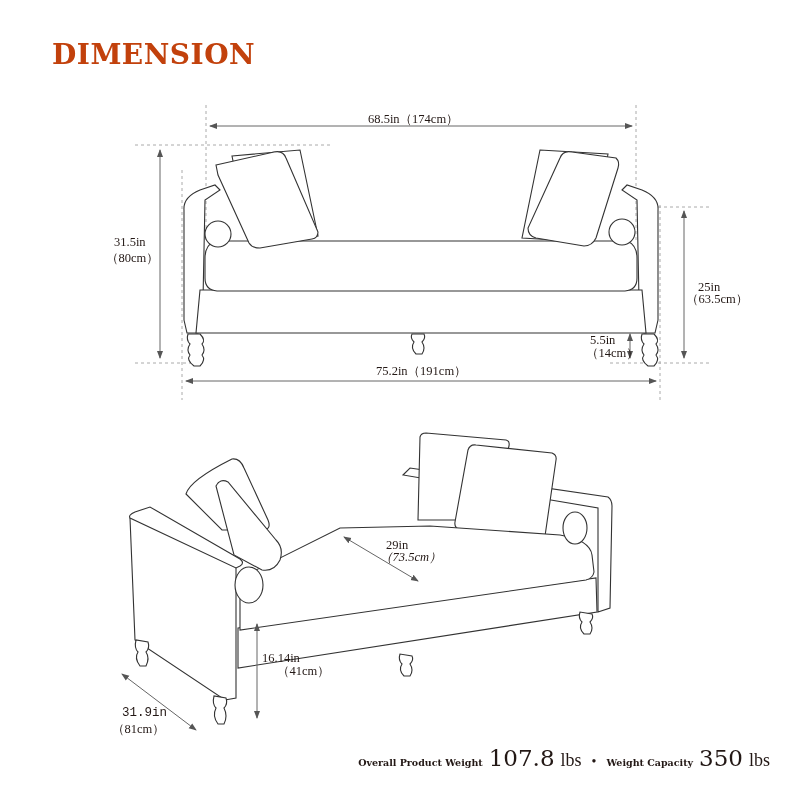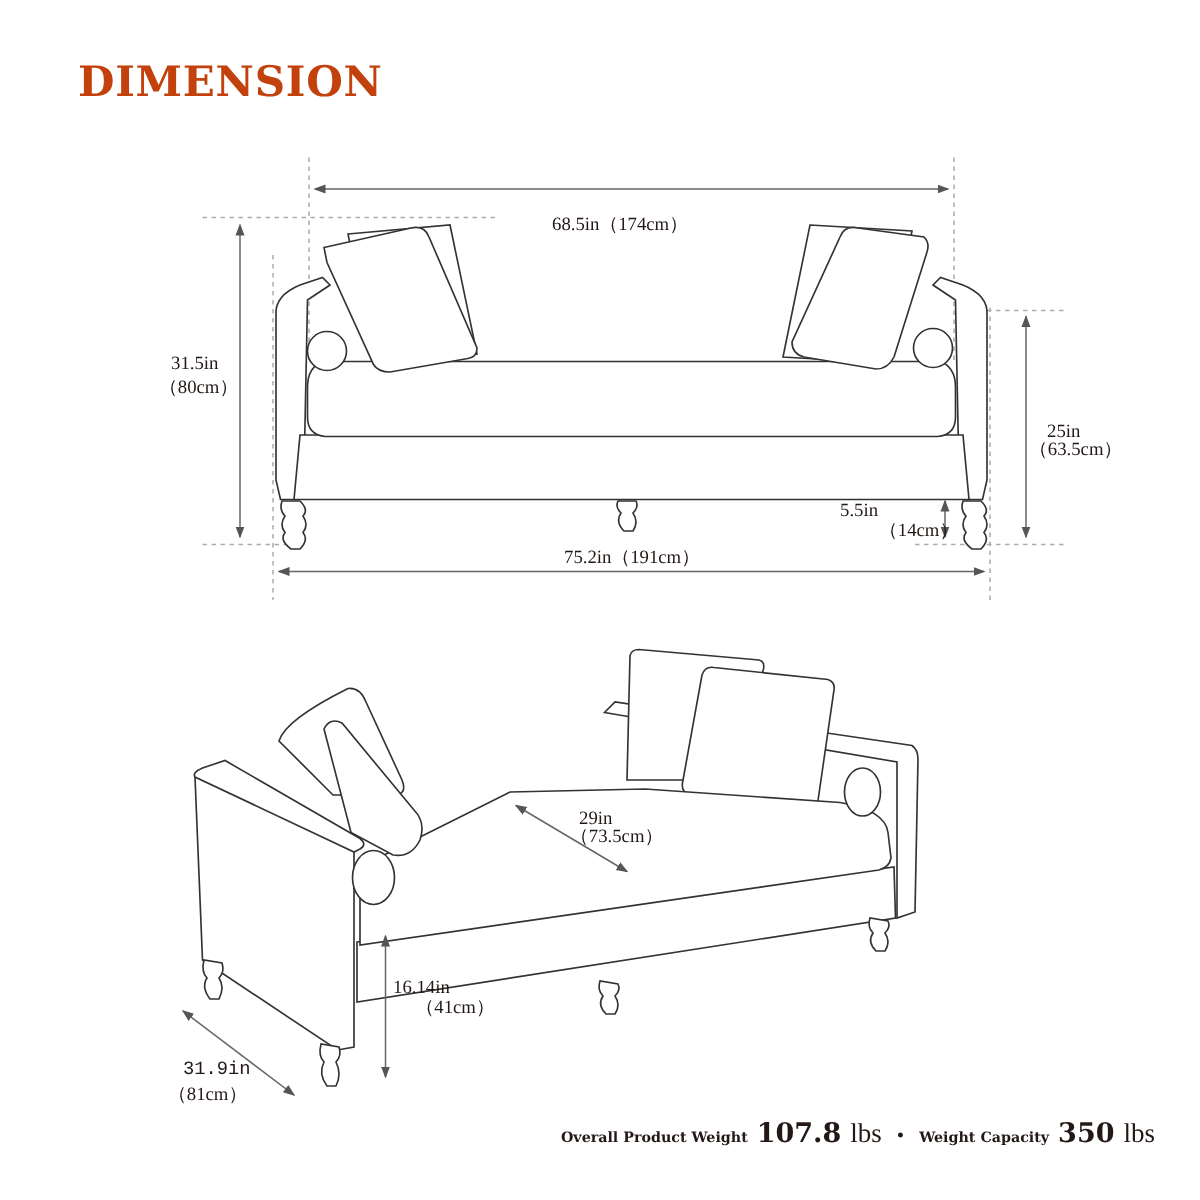--- a/index.html
+++ b/index.html
@@ -2,21 +2,21 @@
 <html><head>
   <meta charset="utf-8">
   <style>
     html, body { margin: 0; padding: 0; background: #ffffff; }
     body { width: 800px; height: 800px; position: relative; overflow: hidden; font-family: "Liberation Serif", serif; color: #231815; }
     .title { position: absolute; left: 52px; top: 38px; font-family: "DejaVu Serif", serif; font-weight: bold; font-size: 28px; letter-spacing: 0.5px; color: #c2410c; }
     svg.drawing { position: absolute; left: 0; top: 0; width: 800px; height: 800px; }
     .dim-label { position: absolute; font-family: "Liberation Serif", serif; font-size: 12.5px; line-height: 14px; color: #231815; text-align: center; white-space: nowrap; }
     .footer { position: absolute; right: 30px; top: 745px; display: flex; align-items: baseline; gap: 6px; color: #231815; white-space: nowrap; justify-content: flex-end; }
     .footer .small { font-family: "DejaVu Serif", serif; font-weight: bold; font-size: 9.5px; }
-    .footer .big { font-family: "DejaVu Serif", serif; font-weight: bold; font-size: 18px; }
+    .footer .big { font-family: "DejaVu Serif", serif; font-weight: normal; font-size: 23px; }
     .footer .unit { font-family: "Liberation Serif", serif; font-size: 18px; }
     .footer .dot { font-size: 14px; padding: 0 4px; }
   </style>
 </head>
 <body>
 
 <div class="title">DIMENSION</div>
 
 <svg class="drawing" viewBox="0 0 800 800" xmlns="http://www.w3.org/2000/svg">
   <defs>
@@ -93,31 +93,31 @@
     <path d="M400,654 Q398,660 402,664 Q398,670 404,676 L410,676 Q414,670 410,664 Q414,660 412,656 Z"></path>
     <path d="M580,612 Q578,618 582,622 Q578,628 584,634 L590,634 Q594,628 590,622 Q594,618 592,614 Z"></path>
   </g>
   <g fill="none" stroke="#666" stroke-width="1">
     <line x1="344" y1="537" x2="418" y2="581" marker-start="url(#arr)" marker-end="url(#arr)"></line>
     <line x1="257" y1="624" x2="257" y2="718" marker-start="url(#arr)" marker-end="url(#arr)"></line>
     <line x1="122" y1="674" x2="196" y2="730" marker-start="url(#arr)" marker-end="url(#arr)"></line>
   </g>
 </svg>
 
-<div class="dim-label" style="left:368px; top:112px;margin-top:30px;">68.5in（174cm）</div>
+<div class="dim-label" style="left:368px; top:112px;">68.5in（174cm）</div>
 <div class="dim-label" style="left:114px; top:235px;">31.5in</div>
 <div class="dim-label" style="left:106px; top:251px;text-align:right;">（80cm）</div>
 <div class="dim-label" style="left:698px; top:280px;font-family:Liberation Serif, serif;">25in</div>
 <div class="dim-label" style="left:686px; top:292px;">（63.5cm）</div>
-<div class="dim-label" style="left:560px; top:333px;">5.5in</div>
+<div class="dim-label" style="left:590px; top:333px;">5.5in</div>
 <div class="dim-label" style="left:586px; top:346px;">（14cm）</div>
 <div class="dim-label" style="left:376px; top:364px;">75.2in（191cm）</div>
 
 <div class="dim-label" style="left:386px; top:538px;">29in</div>
-<div class="dim-label" style="left:380px; top:550px;">（73.5cm）</div>
+<div class="dim-label" style="left:380px; top:550px;font-style:italic;">（73.5cm）</div>
 <div class="dim-label" style="left:262px; top:651px;">16.14in</div>
 <div class="dim-label" style="left:258px; top:664px;padding-left:19px;">（41cm）</div>
 <div class="dim-label" style="left:122px; top:706px;font-family:Liberation Mono, monospace;">31.9in</div>
 <div class="dim-label" style="left:112px; top:722px;">（81cm）</div>
 
 <div class="footer">
   <span class="small">Overall Product Weight</span>
   <span class="big">107.8</span>
   <span class="unit">lbs</span>
   <span class="dot">•</span>

